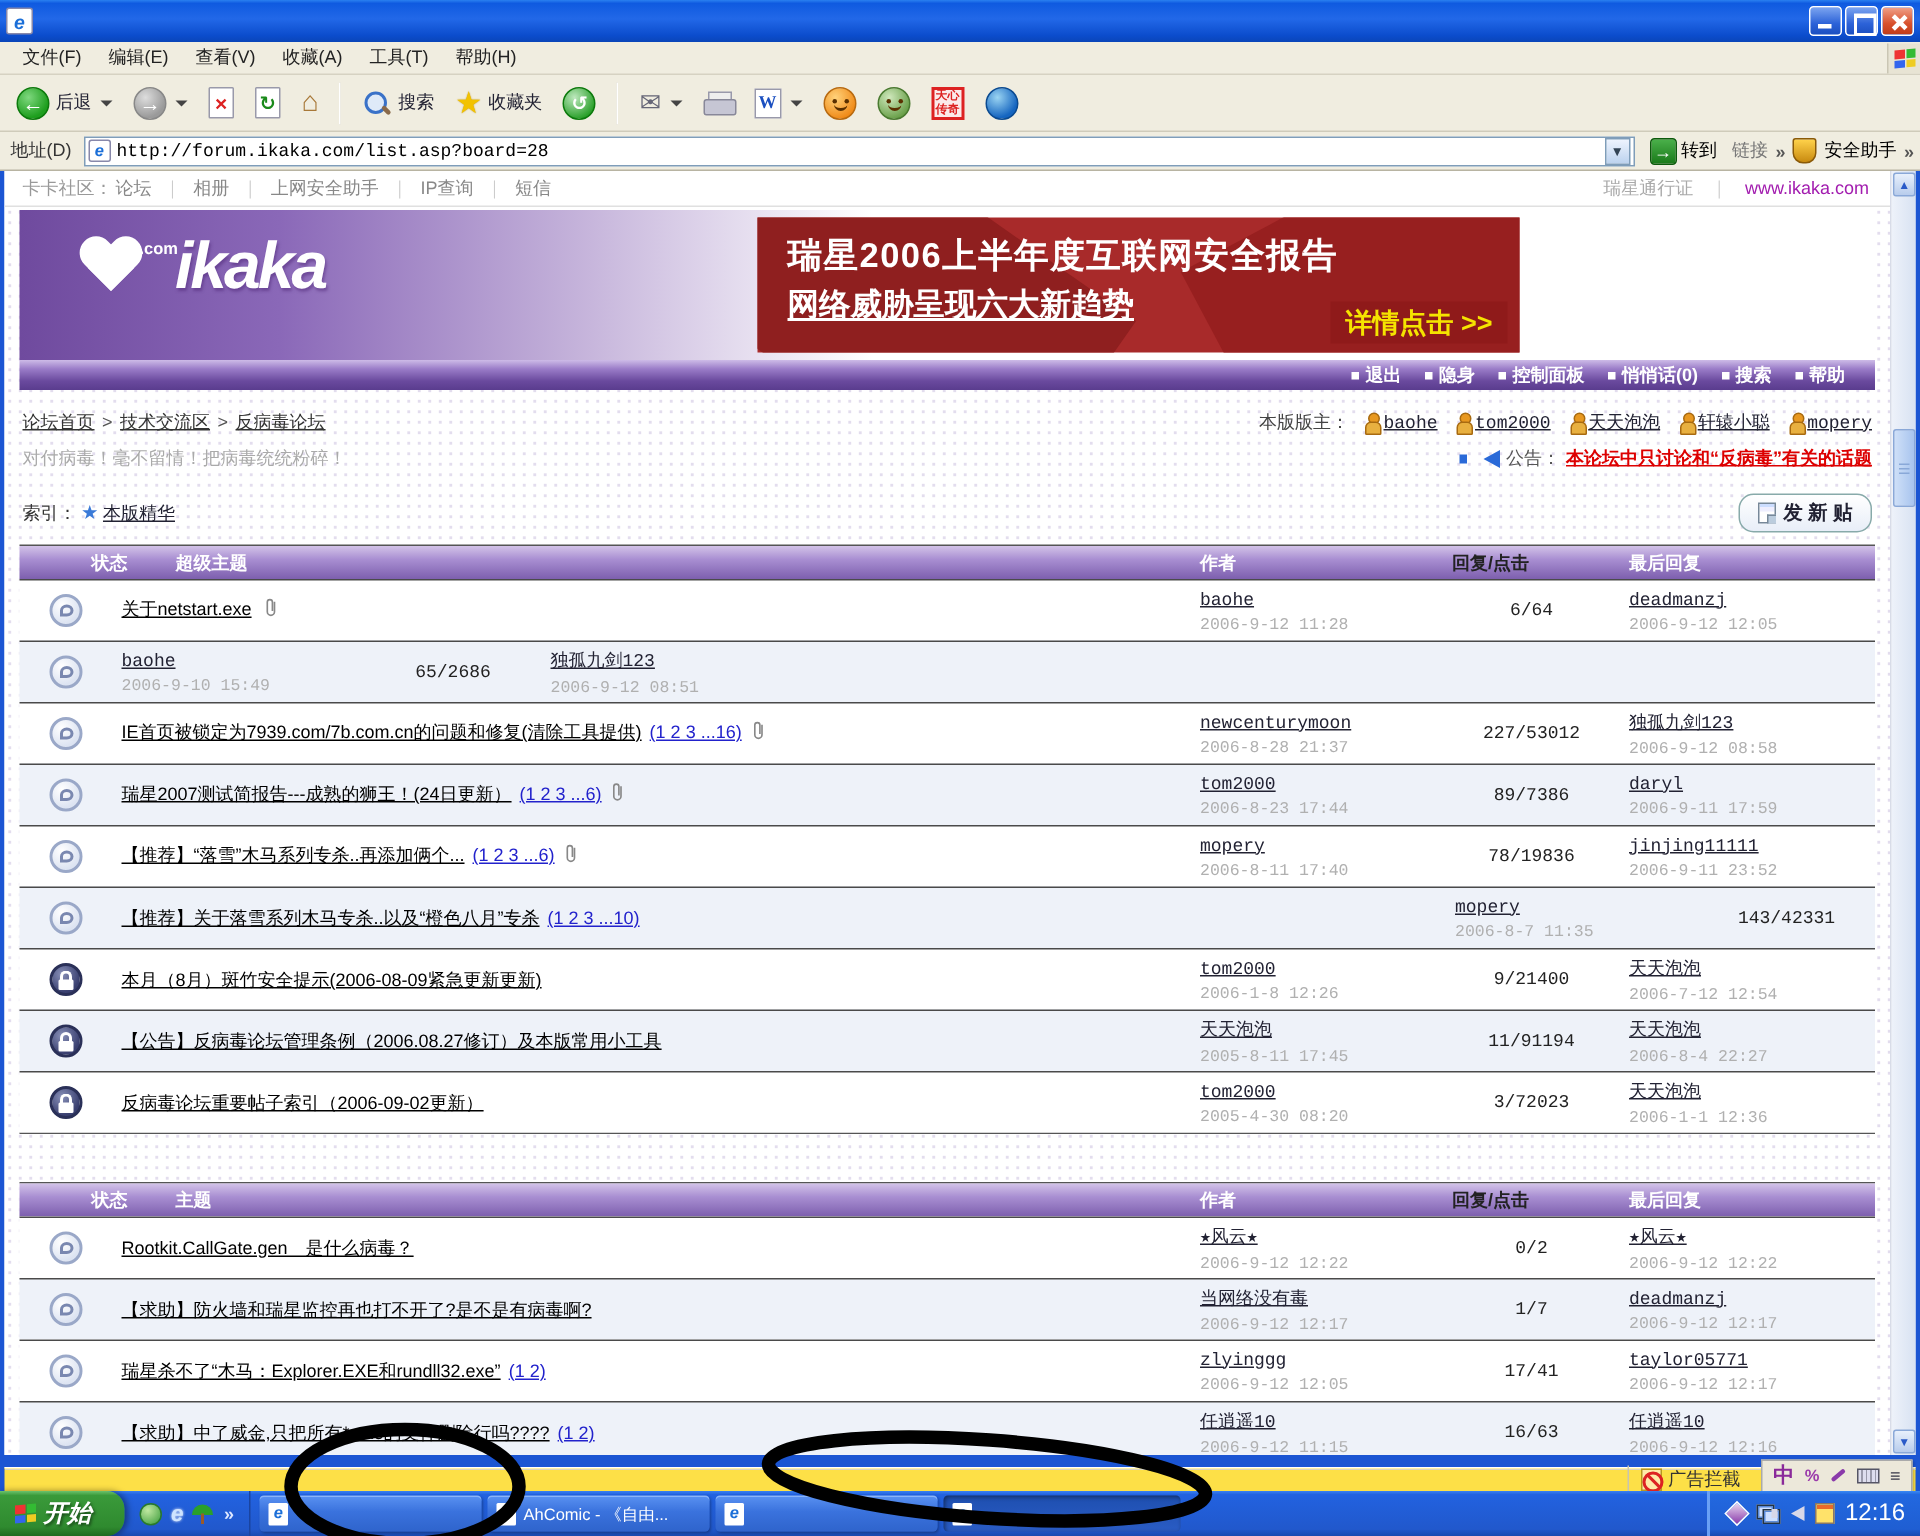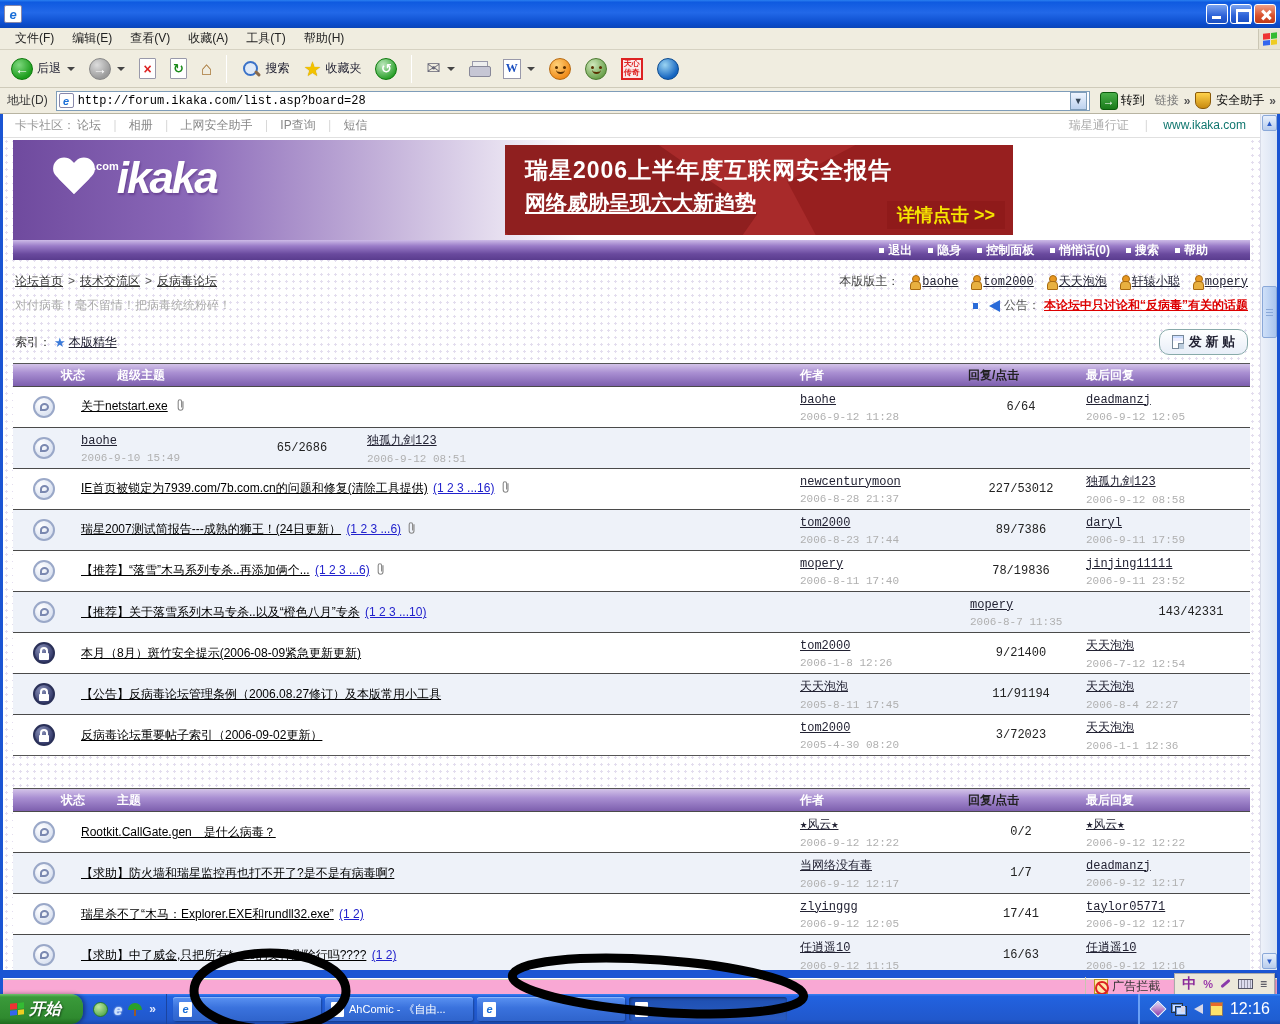--- a/index.html
+++ b/index.html
@@ -110,21 +110,21 @@
   .logo-text { font-size:44px; font-weight:bold; font-style:italic; letter-spacing:-2px; line-height:0.9; text-shadow:1px 2px 2px rgba(80,40,120,.5); }
   .ad-banner { position:absolute; left:492px; top:5px; width:508px; height:90px; background:#a82a2a; overflow:hidden; padding:10px 0 0 20px; }
   .ad-banner::before { content:""; position:absolute; left:-30px; top:-20px; width:260px; height:160px; background:#8f1f1f; transform:rotate(35deg); }
   .ad-banner::after { content:""; position:absolute; right:-40px; top:-30px; width:240px; height:170px; background:#971f1f; transform:rotate(-28deg); }
   .ad-line1 { position:relative; z-index:1; color:#fff; font-size:23px; font-weight:bold; letter-spacing:1px; }
   .ad-line2 { position:relative; z-index:1; color:#fff; font-size:21px; font-weight:bold; text-decoration:underline; margin-top:3px; }
   .ad-cta { position:absolute; z-index:1; right:8px; bottom:6px; background:#8f1a1a; color:#f5e400; font-size:18px; font-weight:bold; padding:2px 10px; }
 
   
   .site-nav { height:20px; background:linear-gradient(180deg,#cdbbe7 0%,#9a7cc8 30%,#6a4a9e 70%,#5a3c8e 100%);
-    display:flex; align-items:center; justify-content:flex-end; gap:16px; padding-right:42px; }
+    display:flex; align-items:center; justify-content:flex-end; gap:16px; padding-right:20px; }
   .site-nav a { color:#fff; font-weight:bold; text-decoration:none; font-size:12px; display:flex; align-items:center; }
   .site-nav a::before { content:""; width:5px; height:5px; background:#fff; margin-right:4px; }
 
   
   .meta-row { display:flex; justify-content:space-between; align-items:center; padding:0 2px; }
   .row1 { margin-top:13px; }
   .breadcrumb a { color:#333; }
   .breadcrumb .bsep { color:#555; margin:0 5px; text-decoration:none; }
   .mods { display:flex; align-items:center; gap:10px; color:#444; }
   .mod { display:flex; align-items:center; gap:2px; }
@@ -177,21 +177,21 @@
   .vscroll { width:17px; background:#f3f6fc; border-left:1px solid #d8dce8; position:relative;
     background:linear-gradient(90deg,#eef2fa,#d8e2f2); }
   .sarrow { position:absolute; left:1px; width:15px; height:16px; background:linear-gradient(#e8f0fc,#b8ccec);
     border:1px solid #8aa8d8; border-radius:2px; color:#2a5ac8; font-size:8px; display:flex; align-items:center; justify-content:center; }
   .sarrow.up { top:1px; } .sarrow.down { bottom:1px; }
   .sthumb { position:absolute; left:1px; top:172px; width:15px; height:52px; border-radius:2px;
     background:linear-gradient(90deg,#cfe0f8,#a8c4ee); border:1px solid #8aa8d8; }
   .sthumb::after { content:""; position:absolute; left:3px; top:22px; width:7px; height:1px; background:#89a8d8; box-shadow:0 3px 0 #89a8d8,0 6px 0 #89a8d8; }
 
   
-  .statusbar { position:absolute; left:3px; right:3px; bottom:30px; height:16px; background:#f9a8d4;
+  .statusbar { position:absolute; left:3px; right:3px; bottom:30px; height:16px; background:#fde047;
     border-top:1px solid #fff; box-shadow:inset 0 1px 0 #d8d4c4; display:flex; align-items:center; justify-content:flex-end; gap:6px; padding-right:2px;margin-top:21px; }
   .adblock { display:flex; align-items:center; gap:4px; color:#333; border-left:1px solid #c8c4b0; padding:2px 8px; height:20px; }
   .adb-icon { position:relative; width:14px; height:15px; background:#ffe9a8; border:1px solid #b89820; }
   .adb-icon::after { content:""; position:absolute; left:0px; top:1px; width:10px; height:10px; border:2px solid #d22; border-radius:50%; background:transparent; }
   .adb-icon::before { content:""; position:absolute; left:1px; top:6px; width:12px; height:2px; background:#d22; transform:rotate(45deg); z-index:1; }
   .langband { display:flex; align-items:center; gap:7px; background:#ece8da; border:1px solid #aaa;
     box-shadow:1px 1px 2px rgba(0,0,0,.3); padding:2px 7px; height:22px; margin-bottom:6px; }
   .lang-zh { color:#8a2a9a; font-weight:bold; font-size:14px; }
   .lang-sym { color:#9a3aaa; font-weight:bold; font-size:11px; }
   .pen-icon { width:11px; height:3px; background:#8a3aaa; transform:rotate(-40deg); border-radius:2px; }
@@ -341,21 +341,21 @@
 
   <div class="win-body">
     <div class="page-wrap">
 
       <div class="site-topbar">
         <span>卡卡社区：</span>
         <span id="topbar-links"><a>论坛</a><span class="sep">｜</span><a>相册</a><span class="sep">｜</span><a>上网安全助手</a><span class="sep">｜</span><a>IP查询</a><span class="sep">｜</span><a>短信</a></span>
         <span class="right">
           <a style="color:#aaa;text-decoration:none;">瑞星通行证</a>
           <span class="sep">｜</span>
-          <a style="color:#0f766e;text-decoration:none;">www.ikaka.com</a>
+          <a style="color:#a21caf;text-decoration:none;">www.ikaka.com</a>
         </span>
       </div>
 
       <div class="page">
 
         <div class="site-header">
           <div class="logo">
             <span class="heart"></span>
             <span class="logo-com">.com</span>
             <span class="logo-text">ikaka</span>

